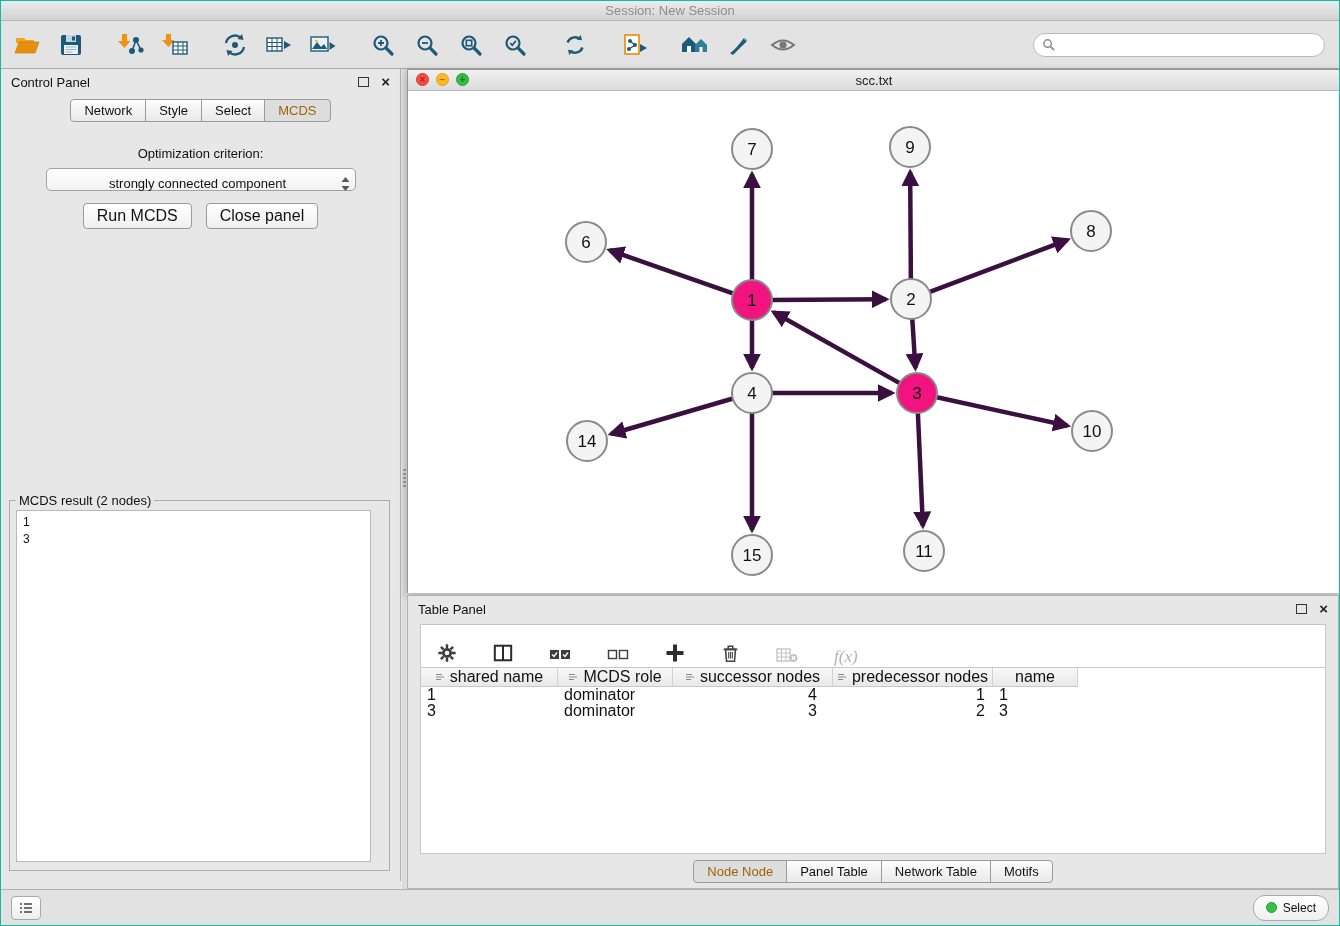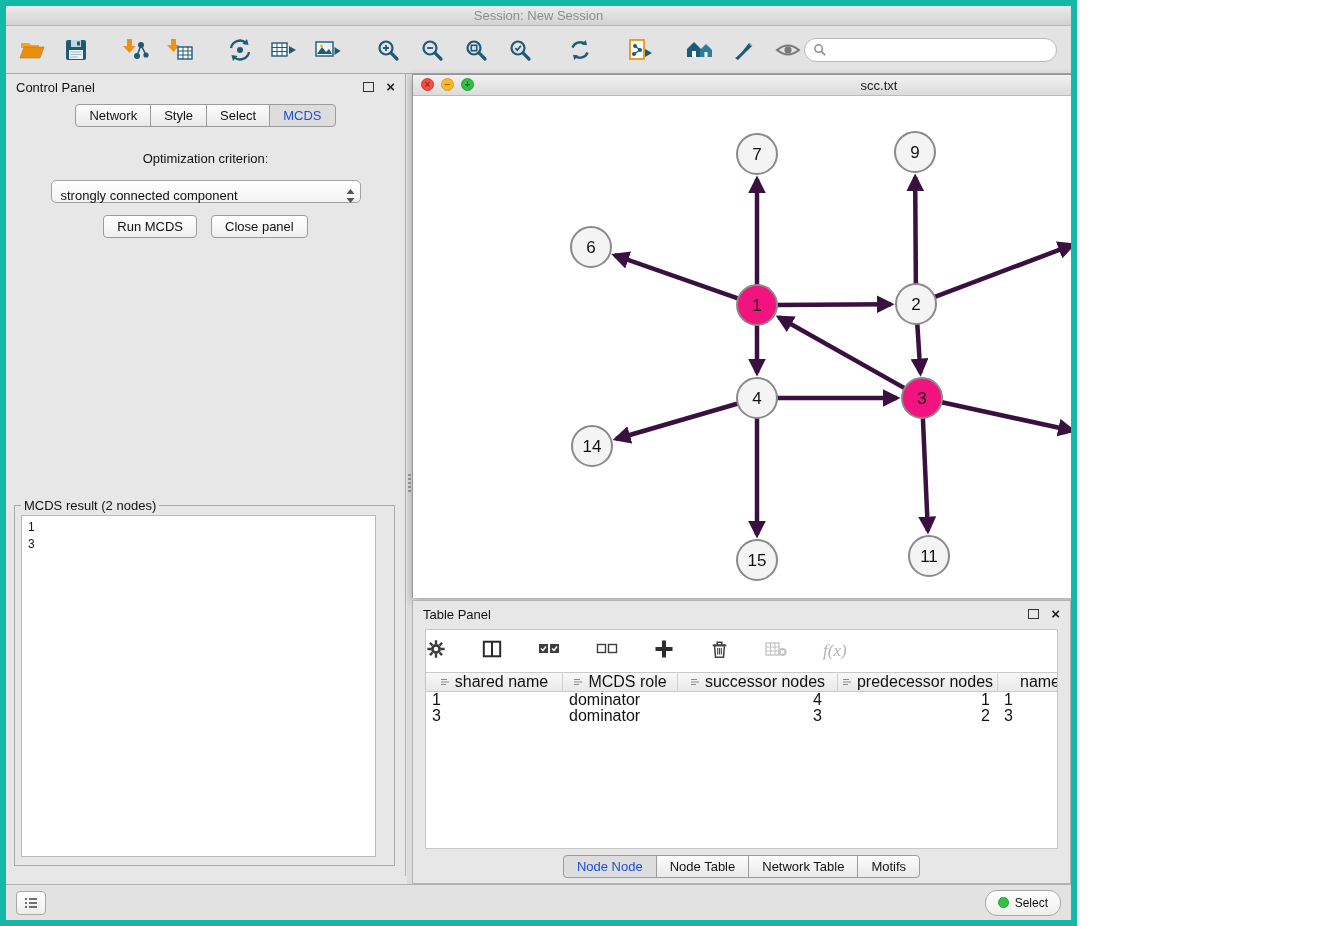--- a/index.html
+++ b/index.html
@@ -1,16 +1,16 @@
 <!DOCTYPE html>
 <html><head>
 <meta charset="utf-8">
 <style>
   html,body{margin:0;padding:0;}
-  .app{position:relative;width:1077px;height:926px;background:#e7e7e7;font-family:"Liberation Sans",sans-serif;overflow:hidden;border:6px solid #14b8a6;box-sizing:border-box;}
+  .app{position:relative;width:1340px;height:926px;background:#e7e7e7;font-family:"Liberation Sans",sans-serif;overflow:hidden;border:1px solid #14b8a6;box-sizing:border-box;}
 
   
   .titlebar{position:absolute;top:0;left:0;right:0;height:19px;background:linear-gradient(#ececec,#d2d2d2);border-bottom:1px solid #b6b6b6;text-align:center;font-size:13px;line-height:19px;color:#8d8d8d;}
 
   
   .toolbar{position:absolute;top:20px;left:0;right:0;height:48px;background:#e3e3e3;border-bottom:1px solid #a9a9a9;display:flex;align-items:center;padding:0 10px;box-sizing:border-box;}
   .tb-btn{width:32px;height:32px;display:flex;align-items:center;justify-content:center;flex:0 0 auto;}
   .gap-sm{margin-left:12px;}
   .gap-lg{margin-left:28px;}
   .search-box{margin-left:auto;margin-right:4px;width:292px;height:24px;background:#fff;border:1px solid #b9b9b9;border-radius:13px;display:flex;align-items:center;padding:0 8px;box-sizing:border-box;}
@@ -19,26 +19,26 @@
   
   .control-panel{position:absolute;top:68px;left:0;width:400px;bottom:44px;background:#e7e7e7;border-right:1px solid #b0b0b0;box-sizing:border-box;}
   .panel-header{height:26px;display:flex;align-items:center;padding:0 10px;font-size:13px;color:#111;}
   .panel-header .spacer{flex:1;}
   .float-icon{width:9px;height:8px;border:1.5px solid #333;display:inline-block;margin-right:12px;}
   .close-icon{font-size:15px;font-weight:bold;color:#222;line-height:14px;}
   .cp-tabs{display:flex;justify-content:center;margin-top:4px;align-items:flex-end;}
   .tab{font-size:13px;padding:3px 13px;border:1px solid #9b9b9b;background:linear-gradient(#fdfdfd,#e9e9e9);margin-left:-1px;color:#111;}
   .tab:first-child{border-radius:4px 0 0 4px;margin-left:0;}
   .tab:last-child{border-radius:0 4px 4px 0;}
-  .tab.active{background:#ddd;color:#1d4ed8;}
+  .tab.active{background:#ddd;color:#a16207;}
   .opt-label{text-align:center;font-size:13px;margin-top:24px;color:#111;}
-  .dropdown{width:310px;height:23px;margin:14px auto 0;background:linear-gradient(#fff,#f2f2f2);border:1px solid #a2a2a2;border-radius:5px;display:flex;align-items:center;padding:8px 4px 0 9px;box-sizing:border-box;font-size:13px;color:#111;}
+  .dropdown{width:310px;height:23px;margin:7px auto 0;background:linear-gradient(#fff,#f2f2f2);border:1px solid #a2a2a2;border-radius:5px;display:flex;align-items:center;padding:8px 4px 0 9px;box-sizing:border-box;font-size:13px;color:#111;text-align:center;}
   .dropdown .dd-text{flex:1;}
   .cp-buttons{display:flex;justify-content:center;gap:14px;margin-top:12px;}
-  .btn{font-size:13px;padding:3px 13px;border:1px solid #9b9b9b;border-radius:4px;background:linear-gradient(#ffffff,#efefef);color:#111;font-family:"Liberation Sans",sans-serif;}
+  .btn{font-size:16px;padding:3px 13px;border:1px solid #9b9b9b;border-radius:4px;background:linear-gradient(#ffffff,#efefef);color:#111;font-family:"Liberation Sans",sans-serif;}
   .result-box{position:absolute;left:8px;right:10px;top:424px;bottom:10px;border:1px solid #ababab;margin:0;padding:2px 18px 8px 6px;}
   .result-box legend{font-size:13px;padding:0 3px;color:#111;}
   .result-inner{width:100%;height:100%;background:#fff;border:1px solid #b9b9b9;box-sizing:border-box;font-size:12px;line-height:17px;padding:3px 6px;color:#111;}
 
   
   .v-splitter{position:absolute;left:401px;top:68px;width:5px;bottom:36px;background:#dcdcdc;}
   .v-grip{position:absolute;top:400px;left:1px;width:3px;height:18px;background:repeating-linear-gradient(#9a9a9a 0 2px,#dcdcdc 2px 4px);}
 
   
   .network-window{position:absolute;left:406px;top:68px;width:934px;height:524px;background:#fff;border:1px solid #969696;box-sizing:border-box;box-shadow:0 3px 8px rgba(0,0,0,0.28);}
@@ -46,21 +46,21 @@
   .traffic{position:absolute;left:8px;top:3px;display:flex;gap:7px;}
   .light{width:13px;height:13px;border-radius:50%;font-size:10px;line-height:12px;text-align:center;color:rgba(60,30,0,0.55);box-sizing:border-box;font-weight:bold;}
   .light.red{background:#fb4b43;border:1px solid #d9352e;}
   .light.yellow{background:#fdb924;border:1px solid #dd9d1d;}
   .light.green{background:#2fc043;border:1px solid #27a037;}
   #graph-svg{display:block;background:#fff;}
 
   
   .table-panel{position:absolute;left:406px;top:594px;right:0;bottom:36px;background:#e7e7e7;border:1px solid #b3b3b3;box-sizing:border-box;}
   .tp-content{position:absolute;left:12px;right:12px;top:28px;bottom:34px;background:#fff;border:1px solid #c7c7c7;overflow:hidden;}
-  .tp-toolbar{height:42px;display:flex;align-items:center;padding:0 0;gap:36px;}
+  .tp-toolbar{height:42px;display:flex;align-items:flex-end;padding:0 16px;gap:36px;}
   .fx-label{font-family:"Liberation Serif",serif;font-style:italic;font-size:17px;color:#b3b3b3;}
   .tp-grid{display:grid;grid-template-columns:137px 115px 160px 160px 85px 1fr;font-size:16px;color:#111;}
   .th{display:flex;align-items:center;justify-content:center;gap:5px;height:18px;background:linear-gradient(#f8f8f8,#e8e8e8);border-top:1px solid #c9c9c9;border-bottom:1px solid #c9c9c9;border-right:1px solid #d2d2d2;}
   .th.empty{background:#fff;border:none;border-top:1px solid #c9c9c9;}
   .td{height:16px;line-height:16px;padding:0 6px;white-space:nowrap;overflow:hidden;}
   .td.num-r1{text-align:right;padding-right:16px;}
   .td.num-r2{text-align:right;padding-right:8px;}
   .tp-tabs{position:absolute;bottom:5px;left:0;right:0;display:flex;justify-content:center;}
 
   
@@ -423,21 +423,21 @@
         <div class="td">3</div>
         <div class="td">dominator</div>
         <div class="td num-r1">3</div>
         <div class="td num-r2">2</div>
         <div class="td">3</div>
         <div class="td"></div>
       </div>
     </div>
     <div class="tp-tabs">
       <div class="tab active">Node Node</div>
-      <div class="tab">Node Table</div>
+      <div class="tab">Panel Table</div>
       <div class="tab">Network Table</div>
       <div class="tab">Motifs</div>
     </div>
   </div>
 
   <div class="statusbar">
     <div class="sb-left-btn">
       <svg width="14" height="12" viewBox="0 0 14 12">
           <path d="M1 2h2M5 2h8M1 6h2M5 6h8M1 10h2M5 10h8" stroke="#444" stroke-width="1.6"></path>
         </svg>

